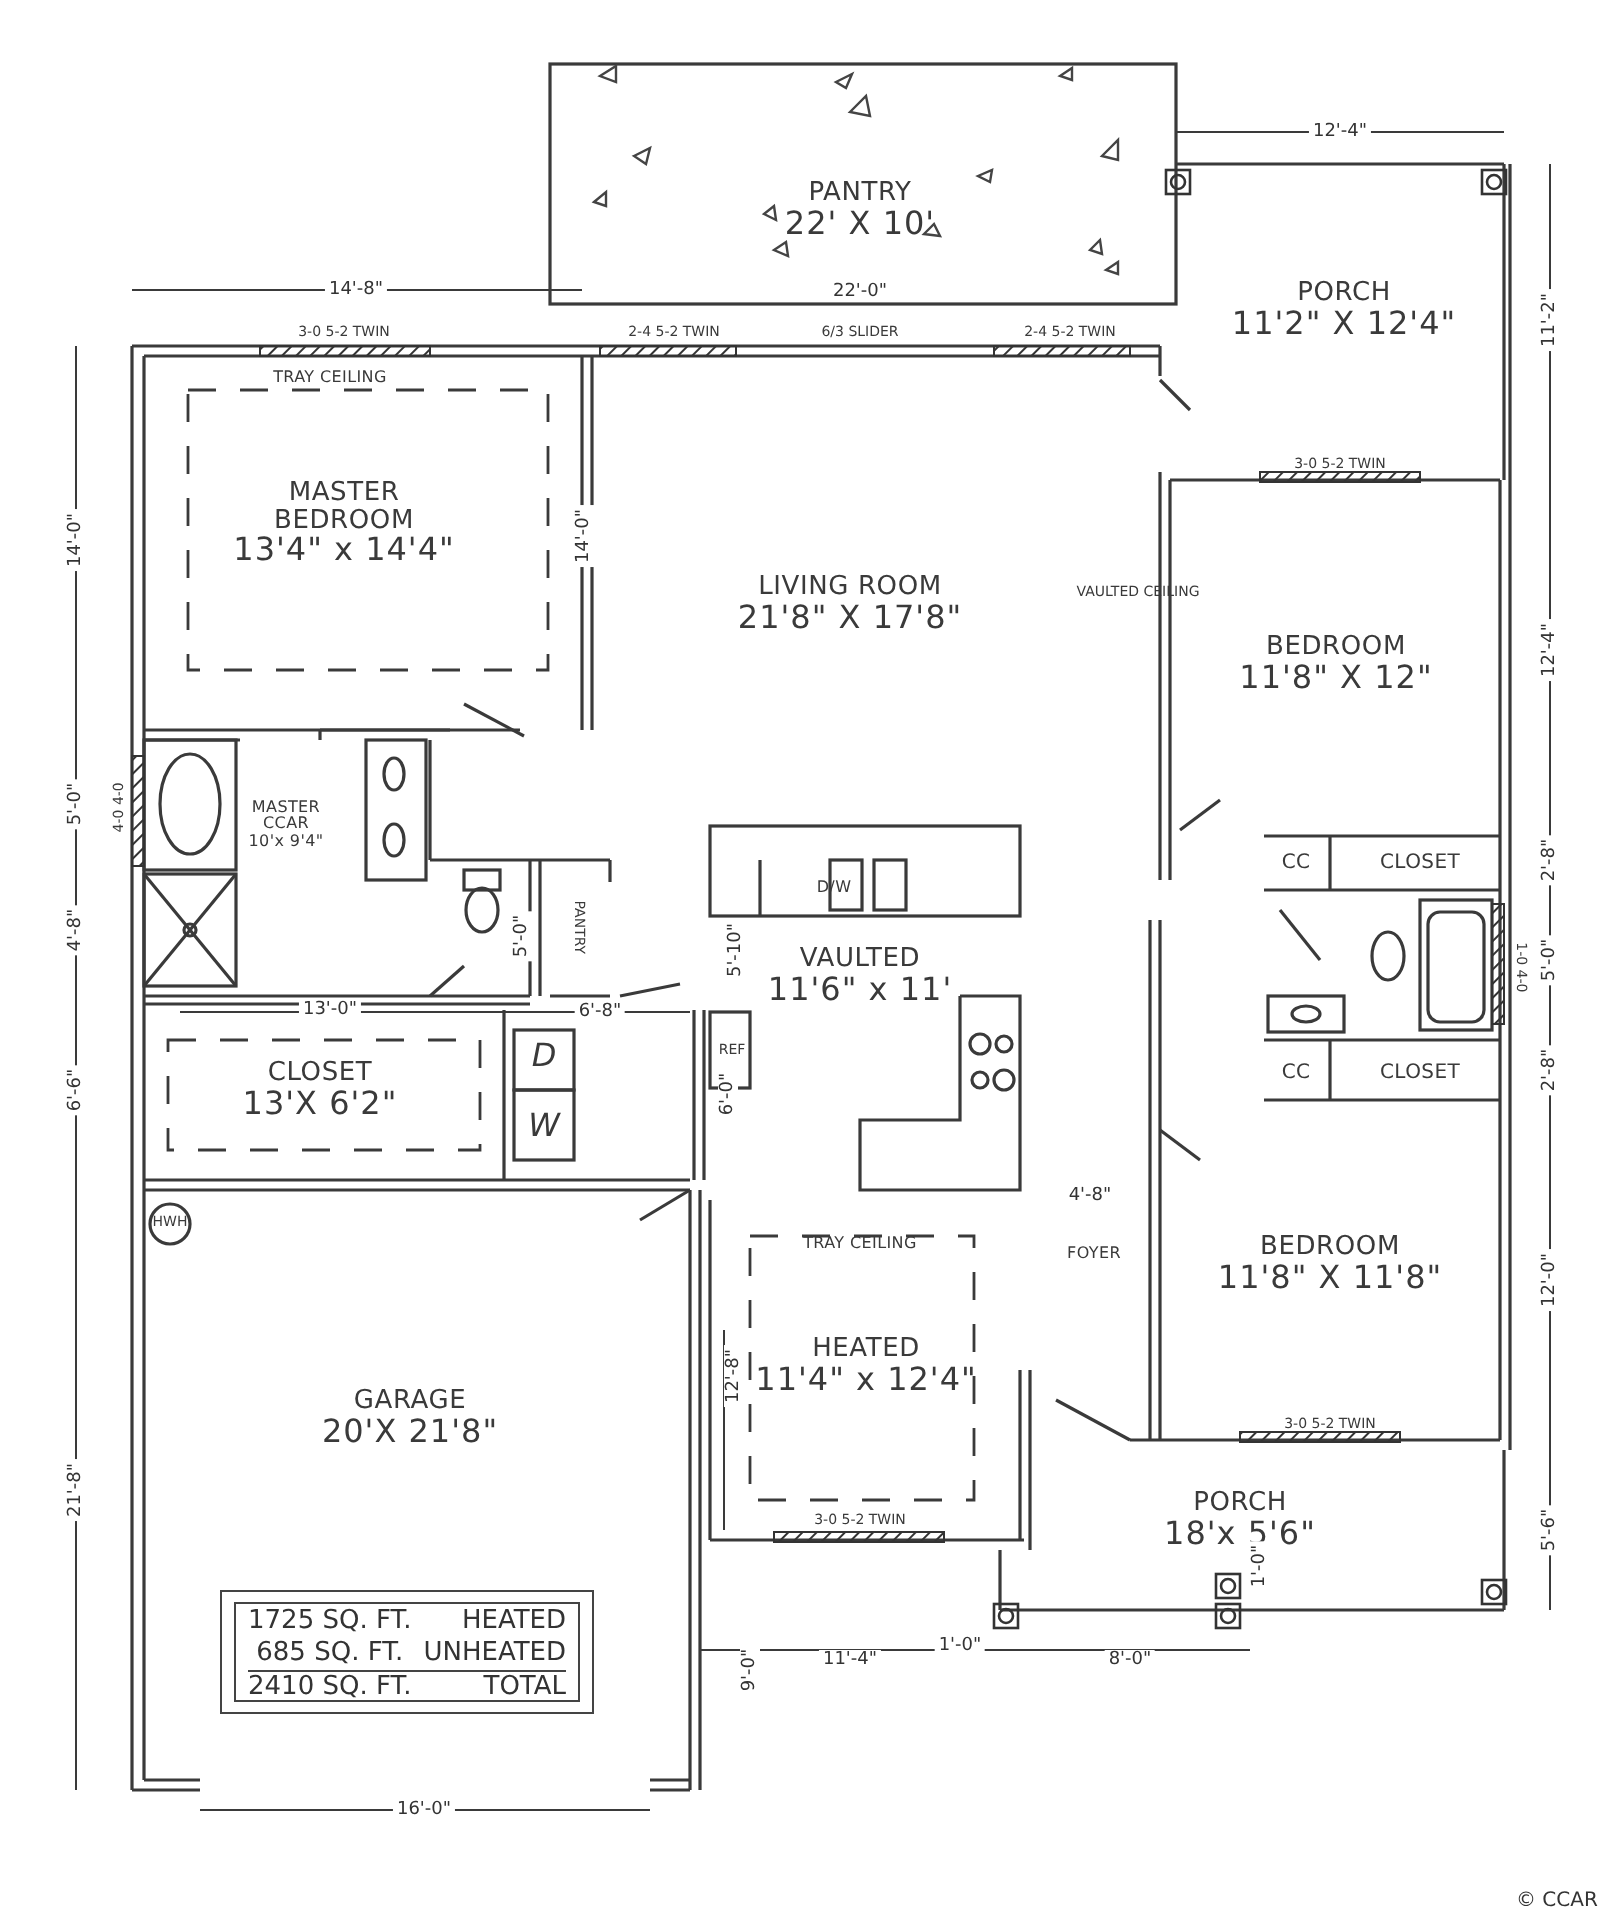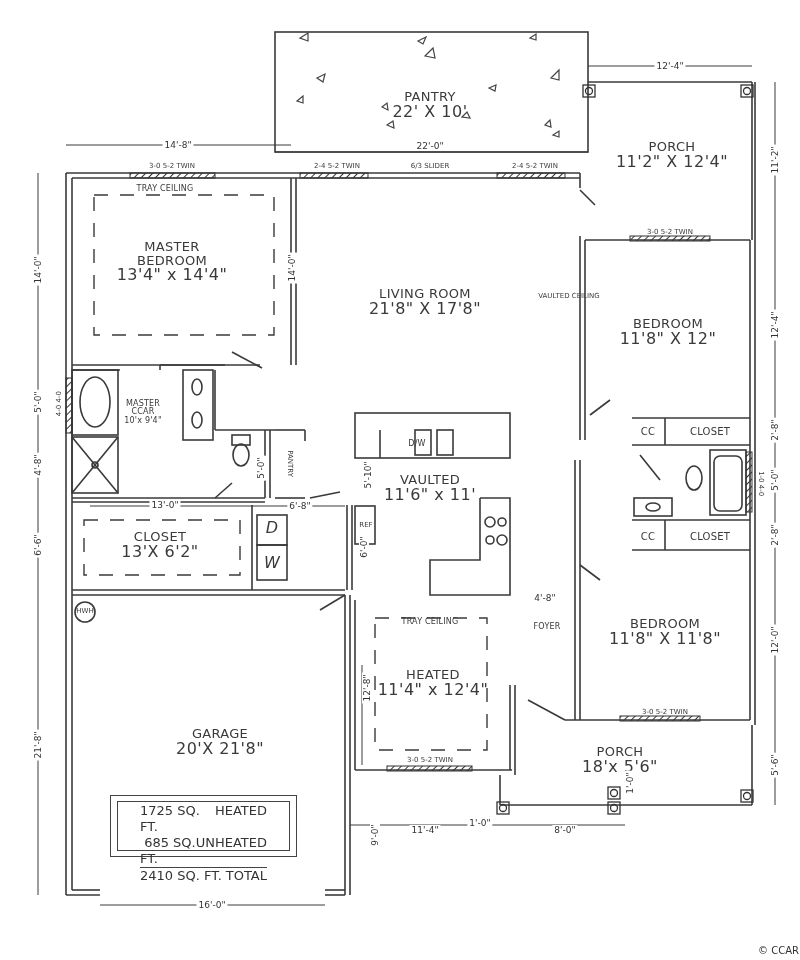--- a/index.html
+++ b/index.html
@@ -6,21 +6,21 @@
   body { width:800px; height:960px; position:relative; overflow:hidden; font-family:"DejaVu Sans", sans-serif; color:#333; }
   #plan { position:absolute; left:0; top:0; width:800px; height:960px; }
   .lbl { position:absolute; text-align:center; color:#3a3a3a; font-family:"DejaVu Sans", sans-serif; line-height:1.05; white-space:nowrap; transform:translateX(-50%); }
   .room-name { font-size:13px; letter-spacing:0.3px; }
   .room-size { font-size:16px; letter-spacing:0.5px; }
   .small { font-size:8px; letter-spacing:0.2px; }
   .tiny { font-size:7px; }
   .dim { position:absolute; font-size:9px; color:#333; background:#fff; padding:0 2px; white-space:nowrap; transform:translate(-50%,-50%); }
   .dim.v { transform:translate(-50%,-50%) rotate(-90deg); }
   .sqft-box { position:absolute; left:110px; top:795px; width:185px; height:60px; border:1.5px solid #444; }
-  .sqft-inner { position:absolute; left:6px; top:5px; right:6px; bottom:5px; border:1.5px solid #444; padding:1px 22px; font-size:13px; color:#333; line-height:16px; }
+  .sqft-inner { position:absolute; left:6px; top:5px; right:6px; bottom:5px; border:1.5px solid #444; padding:1px 6px; font-size:13px; color:#333; line-height:16px; }
   .sqft-row { display:flex; justify-content:space-between; }
   .sqft-total { border-top:1.5px solid #444;justify-content:space-between; }
   .copyright { position:absolute; left:758px; top:945px; font-size:10px; color:#333; }
 </style>
 </head>
 <body>
 
 <svg id="plan" width="800" height="960" viewBox="0 0 800 960" xmlns="http://www.w3.org/2000/svg">
   <defs>
     <pattern id="hatch" patternUnits="userSpaceOnUse" width="5" height="5" patternTransform="rotate(45)">
@@ -257,21 +257,21 @@
 </div>
 <div class="lbl small" style="left:547px;top:623px;">FOYER</div>
 <div class="lbl" style="left:665px;top:617px;">
   <div class="room-name">BEDROOM</div>
   <div class="room-size">11'8" X 11'8"</div>
 </div>
 <div class="lbl" style="left:620px;top:745px;">
   <div class="room-name">PORCH</div>
   <div class="room-size">18'x 5'6"</div>
 </div>
-<div class="lbl" style="left:205px;top:727px;margin-left:15px;">
+<div class="lbl" style="left:205px;top:694px;">
   <div class="room-name">GARAGE</div>
   <div class="room-size">20'X 21'8"</div>
 </div>
 <div class="lbl small" style="left:648px;top:427px;font-size:10px;">CC</div>
 <div class="lbl small" style="left:710px;top:427px;font-size:10px;">CLOSET</div>
 <div class="lbl small" style="left:648px;top:532px;font-size:10px;">CC</div>
 <div class="lbl small" style="left:710px;top:532px;font-size:10px;">CLOSET</div>
 
 <div class="lbl tiny" style="left:172px;top:163px;">3-0 5-2 TWIN</div>
 <div class="lbl tiny" style="left:337px;top:163px;">2-4 5-2 TWIN</div>

